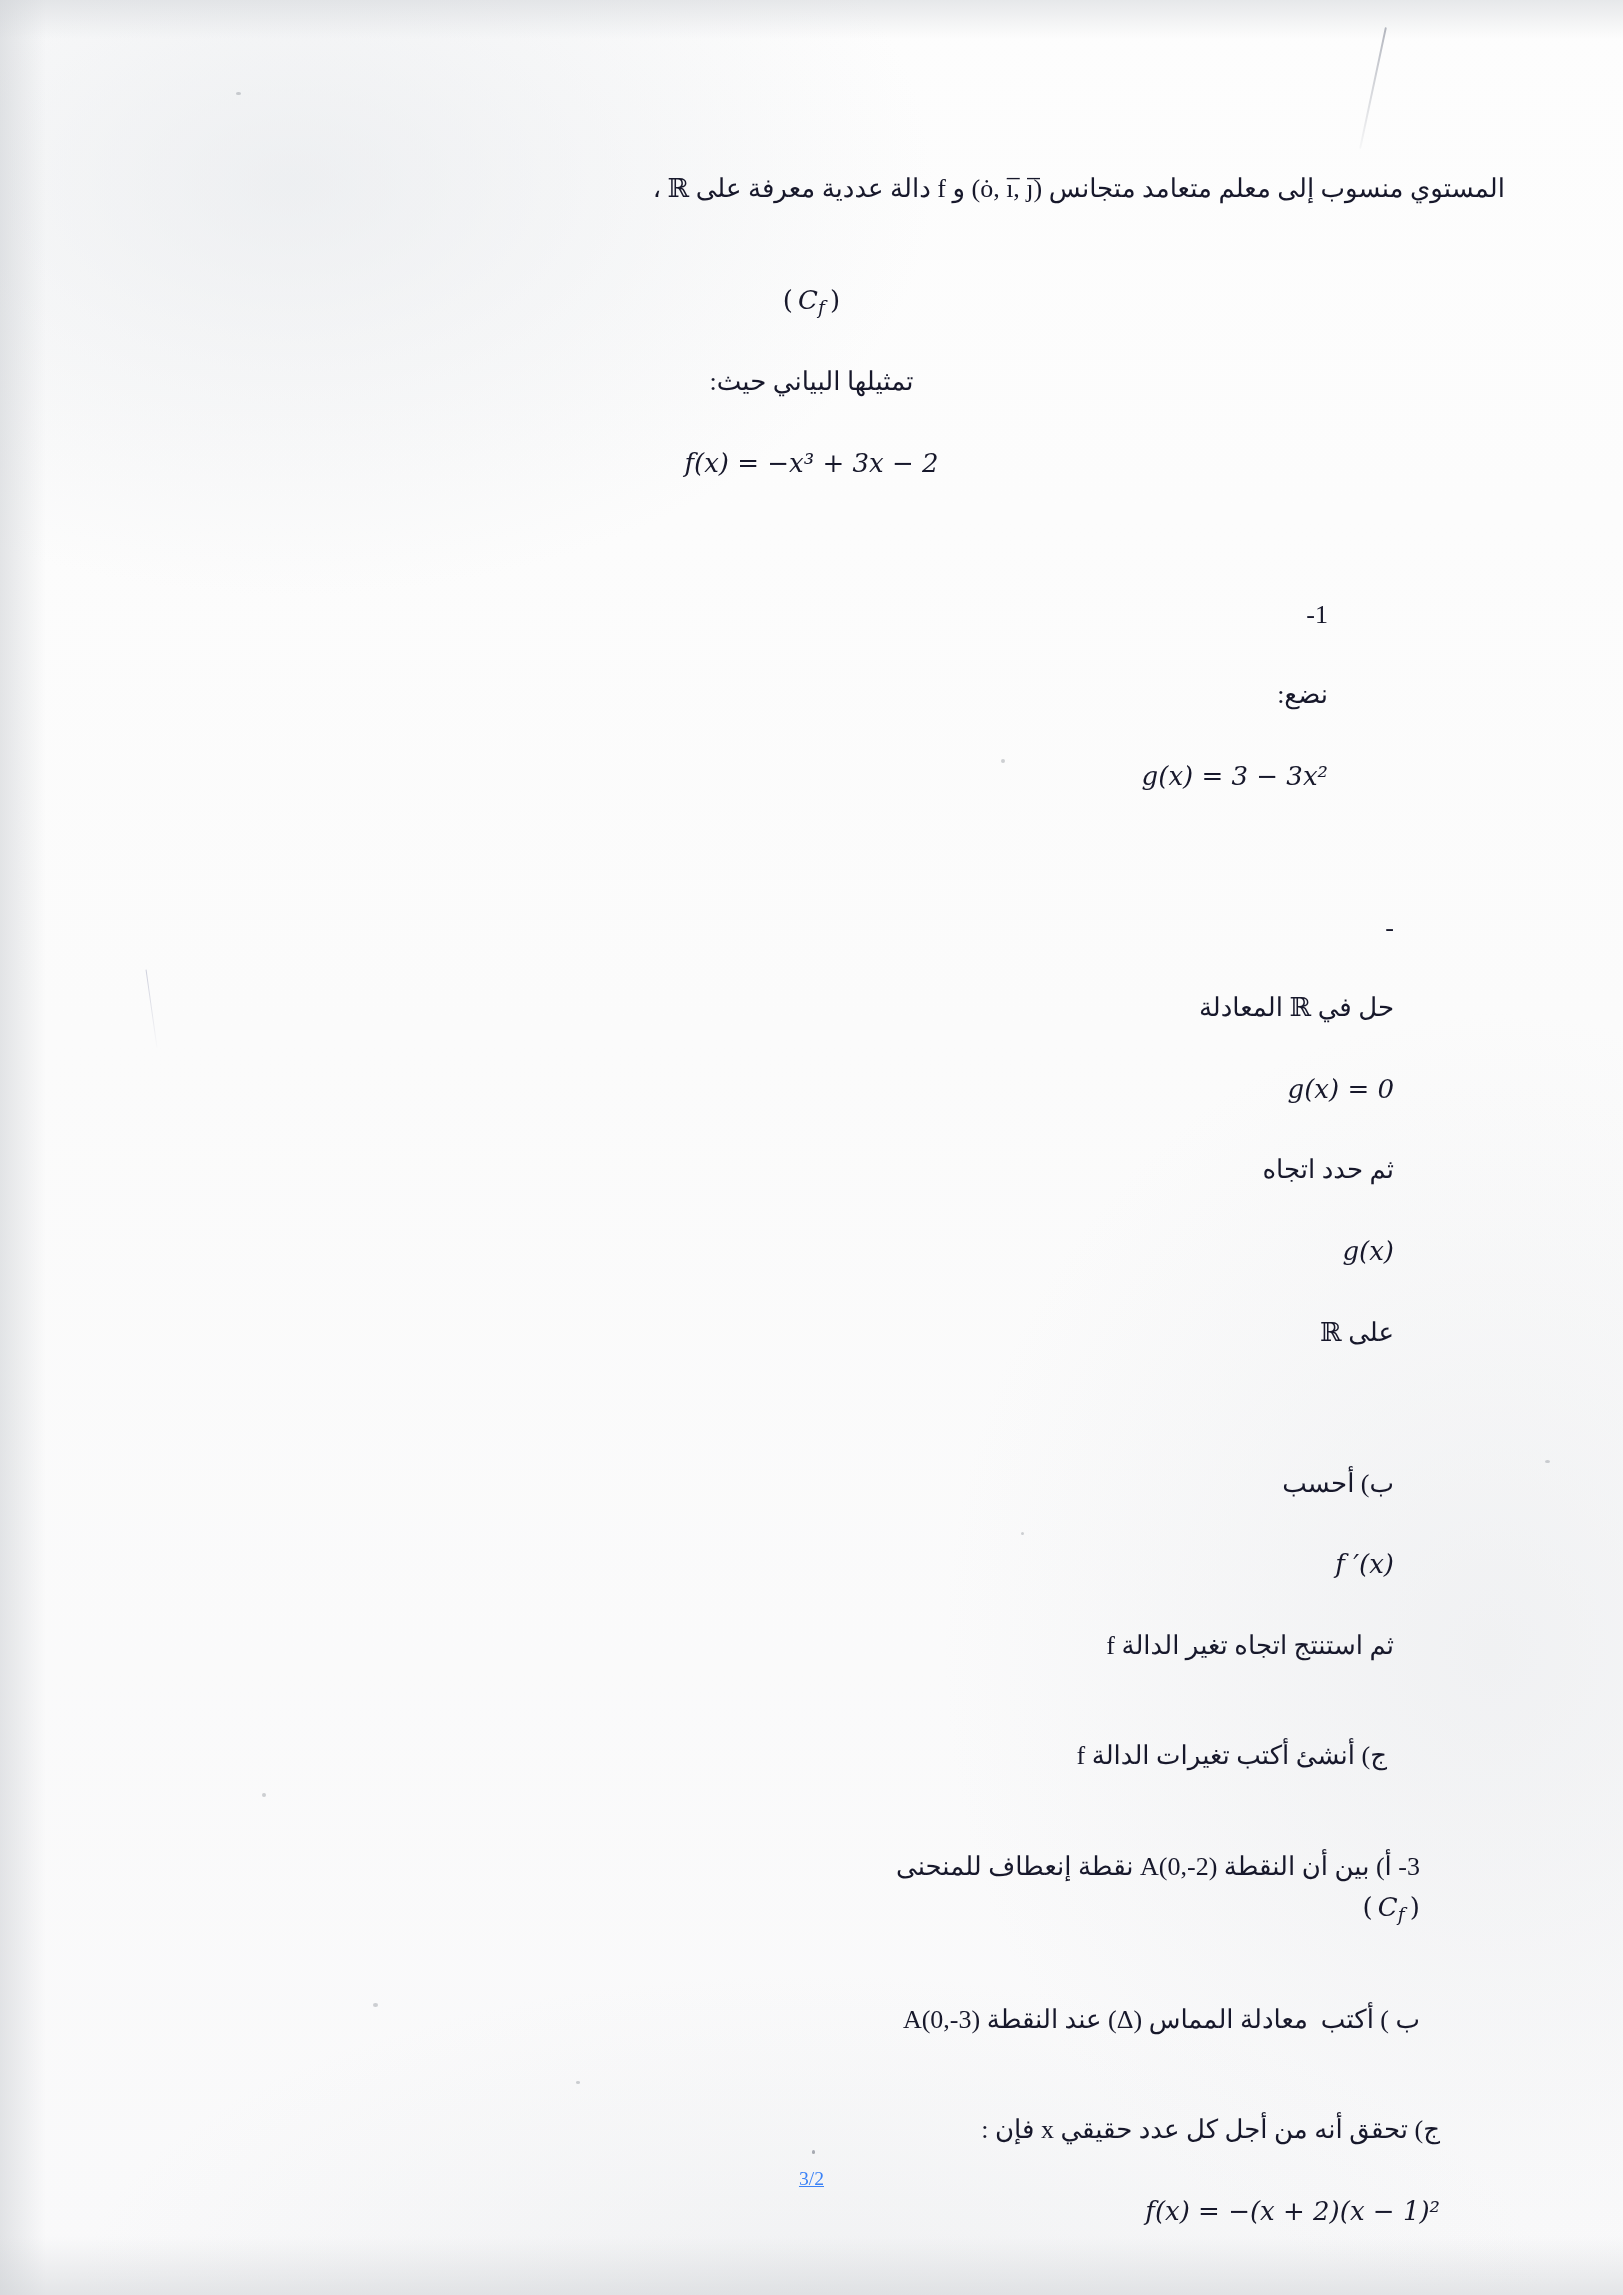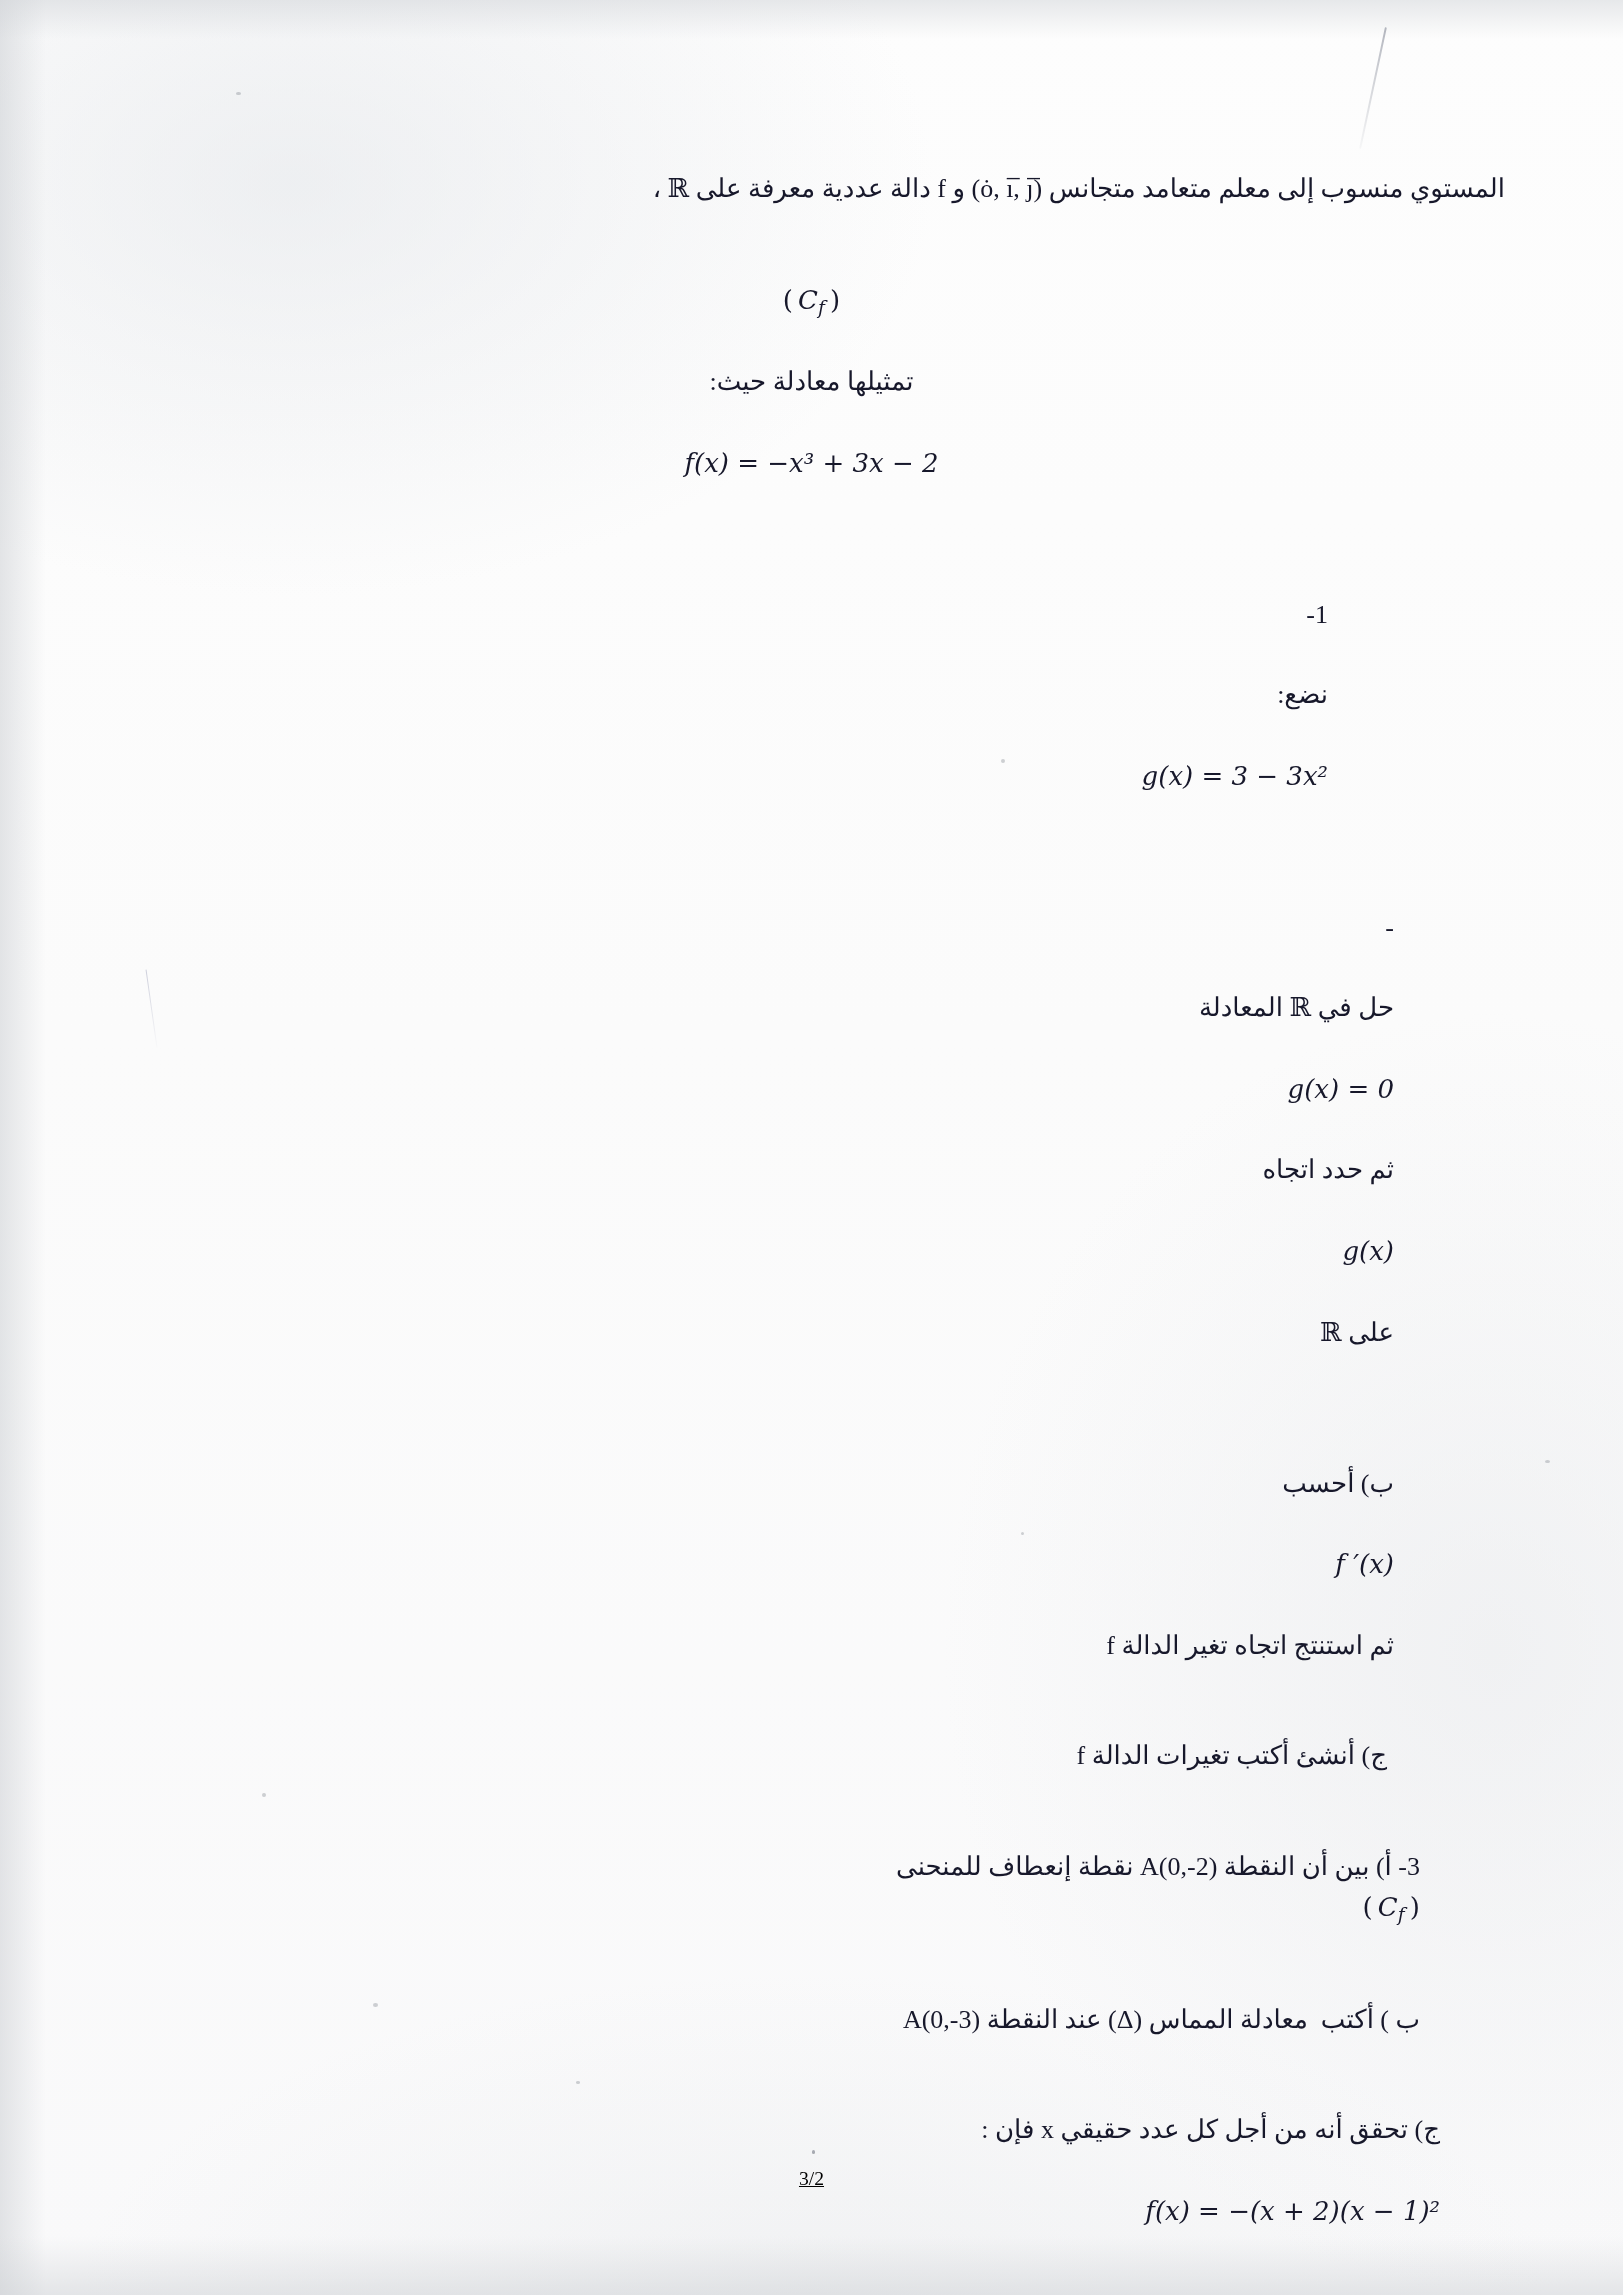--- a/index.html
+++ b/index.html
@@ -109,21 +109,21 @@
   .spacer-lg { display:inline-block; width: 46px; }
   .spacer-md { display:inline-block; width: 27.5px; }
 
   .footer {
     position: absolute;
     bottom: 105px;
     left: 0;
     right: 0;
     text-align: center;
     font-size: 19.6px;
-    color: #000000;
+    color: #3b82f6;
     font-family: "Liberation Serif", serif;
     text-decoration: underline;
   }
   .footer-dot {
     position: absolute;
     bottom: 141px;
     left: 50%;
     width: 3.9px; height: 3.9px;
     background: rgba(90,95,110,0.5);
     border-radius: 50%;
@@ -150,21 +150,21 @@
 
 <div class="content">
 
   <div class="line title"></div>
 
   <div class="line">المستوي منسوب إلى معلم متعامد متجانس (ȯ, ı̅, ȷ̅) و f دالة عددية معرفة على ℝ ،</div>
 
   <div class="line ctr">
     <span class="mathup">( <span style="font-style:italic;">C</span><span class="sub">f</span> )</span>
     <span class="spacer-lg"></span>
-    <span>تمثيلها معادلة حيث:</span>
+    <span>تمثيلها البياني حيث:</span>
     <span class="spacer-md"></span>
     <span class="math">f(x) = −x³ + 3x − 2</span>
   </div>
 
   <div class="line ind-5">
     <span>1-</span>
     <span class="spacer-md"></span>
     <span>نضع:</span>
     <span class="spacer-lg"></span>
     <span class="math">g(x) = 3 − 3x²</span>

